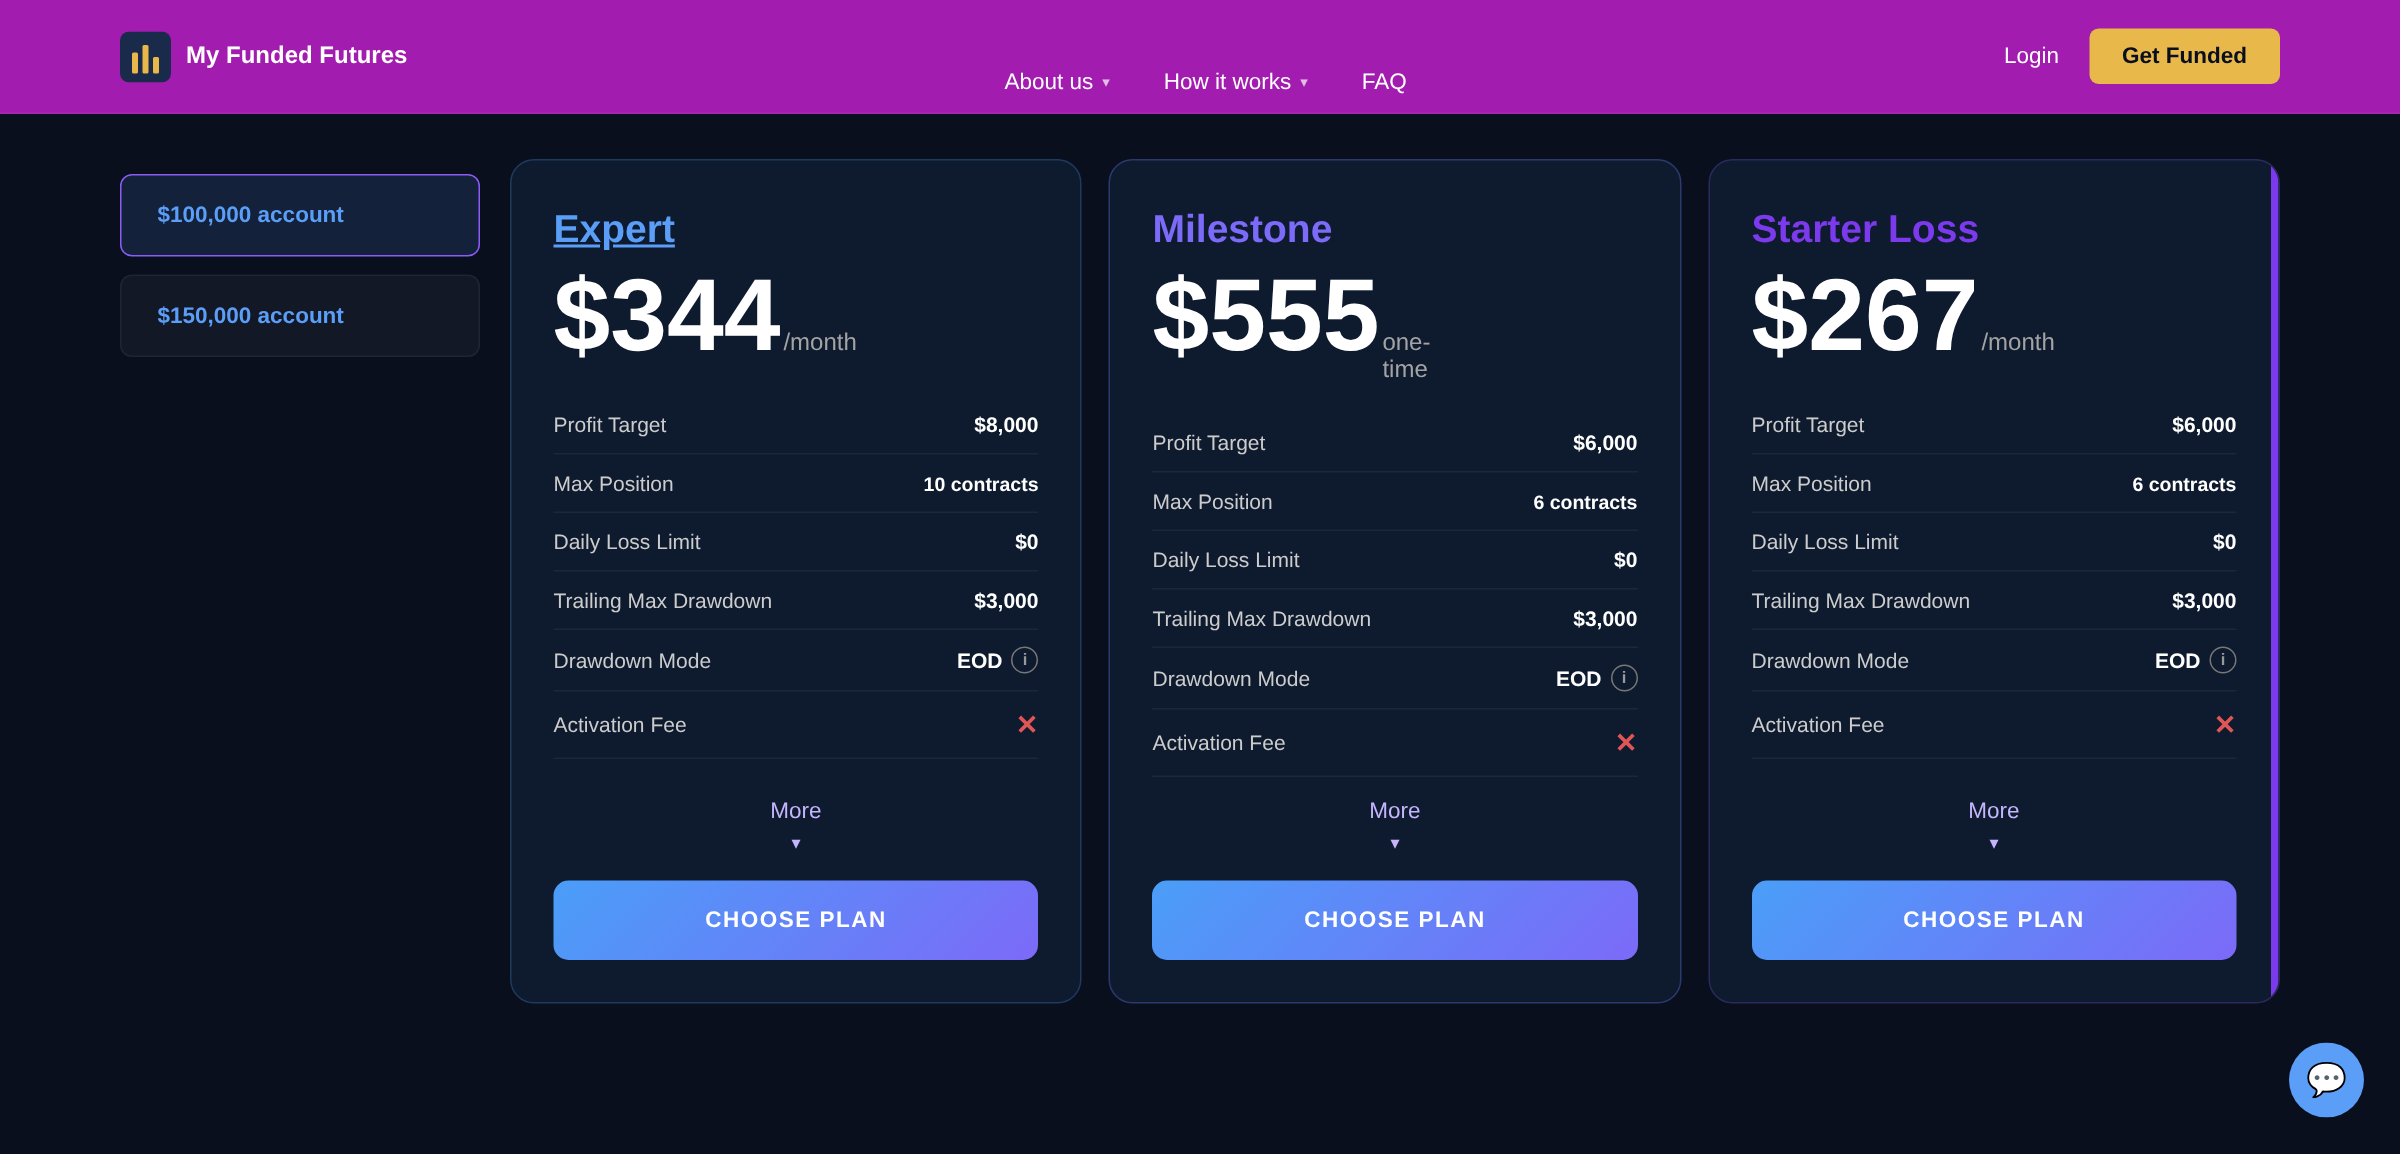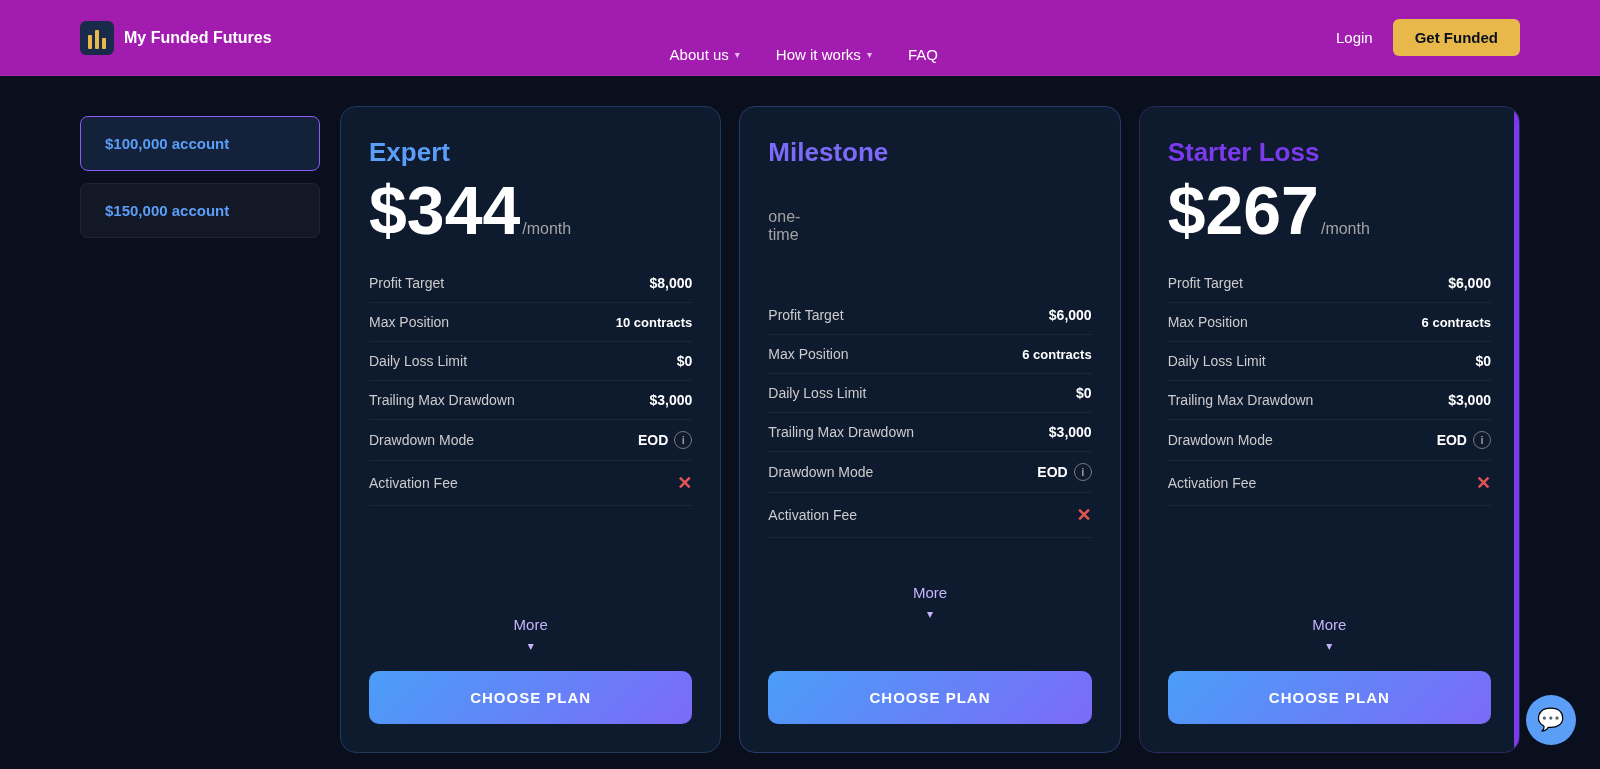--- a/index.html
+++ b/index.html
@@ -126,21 +126,20 @@
       position: relative;
       overflow: hidden;
     }
     .plan-card.expert {
       background: #0e1a2e;
       border: 1px solid #1e3a5f;
     }
     .plan-card.milestone {
       background: #0e1a2e;
       border: 1px solid #2a3a6e;
-      gap: 32px;
     }
     .plan-card.starter {
       background: #0e1a2e;
       border: 1px solid #2a2a5e;
     }
     .plan-card.starter::after {
       content: '';
       position: absolute;
       top: 0;
       right: 0;
@@ -148,21 +147,21 @@
       height: 100%;
       background: #7c3aed;
       border-radius: 0 16px 16px 0;
     }
 
     .plan-name {
       font-size: 26px;
       font-weight: 700;
       margin-bottom: 8px;
     }
-    .plan-name.expert { color: #5b9ef8; }
+    .plan-name.expert { color: #5b9ef8; text-decoration: underline; }
     .plan-name.milestone { color: #7c6af8; }
     .plan-name.starter { color: #7c3aed; }
 
     .plan-price-row {
       display: flex;
       align-items: baseline;
       gap: 2px;
       margin-bottom: 20px;
     }
     .plan-price {
@@ -360,20 +359,21 @@
       <div class="more-row">
         <span>More</span>
         <span class="more-chevron">▾</span>
       </div>
       <button class="choose-btn">CHOOSE PLAN</button>
     </div>
 
     <div class="plan-card milestone">
       <div class="plan-name milestone">Milestone</div>
       <div class="plan-price-row">
+        <span class="plan-price">$555</span>
         <span class="plan-period">one-<br>time</span>
       </div>
       <div class="plan-features">
         <div class="feature-row">
           <span class="feature-label">Profit Target</span>
           <span class="feature-value">$6,000</span>
         </div>
         <div class="feature-row">
           <span class="feature-label">Max Position</span>
           <span class="feature-value contracts">6 contracts</span>

